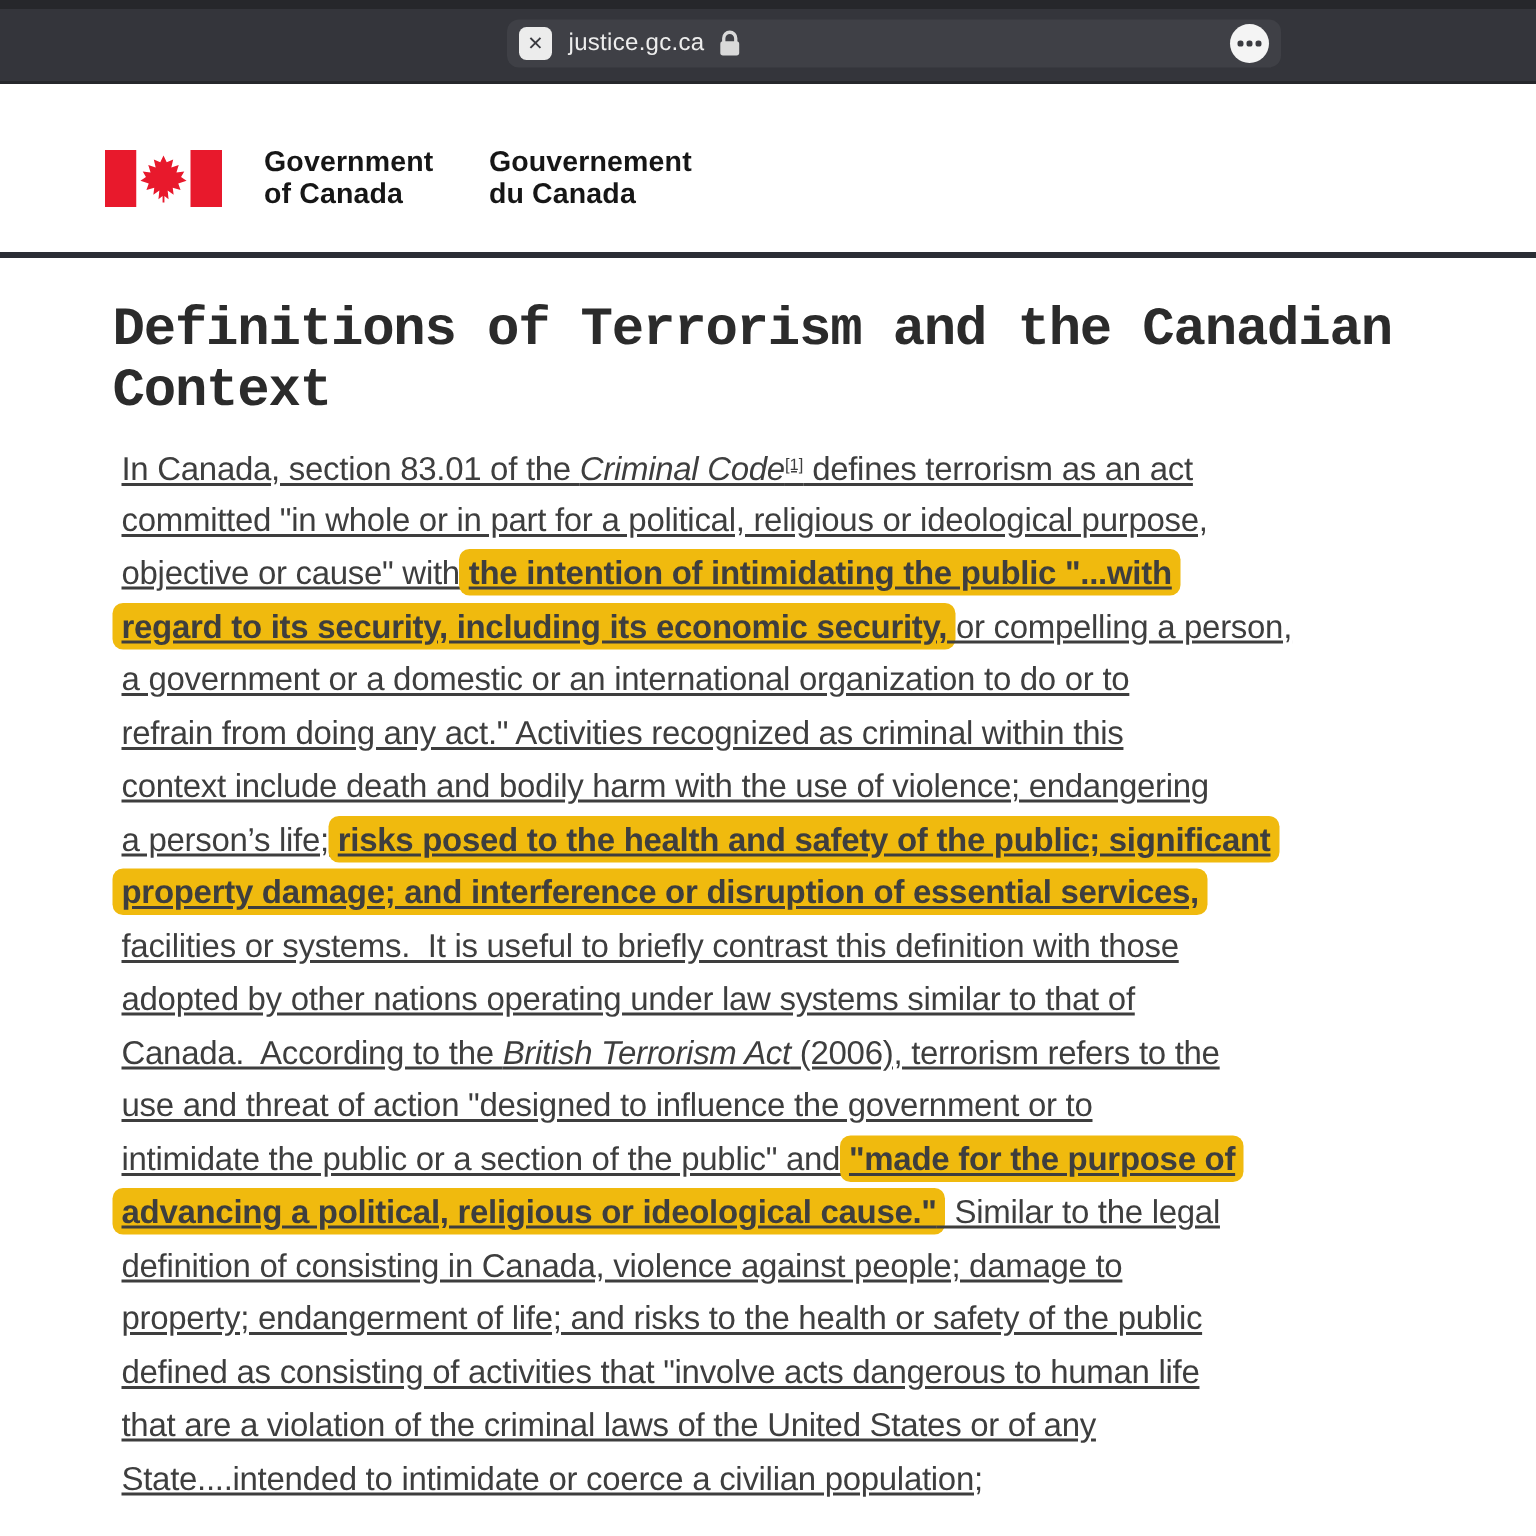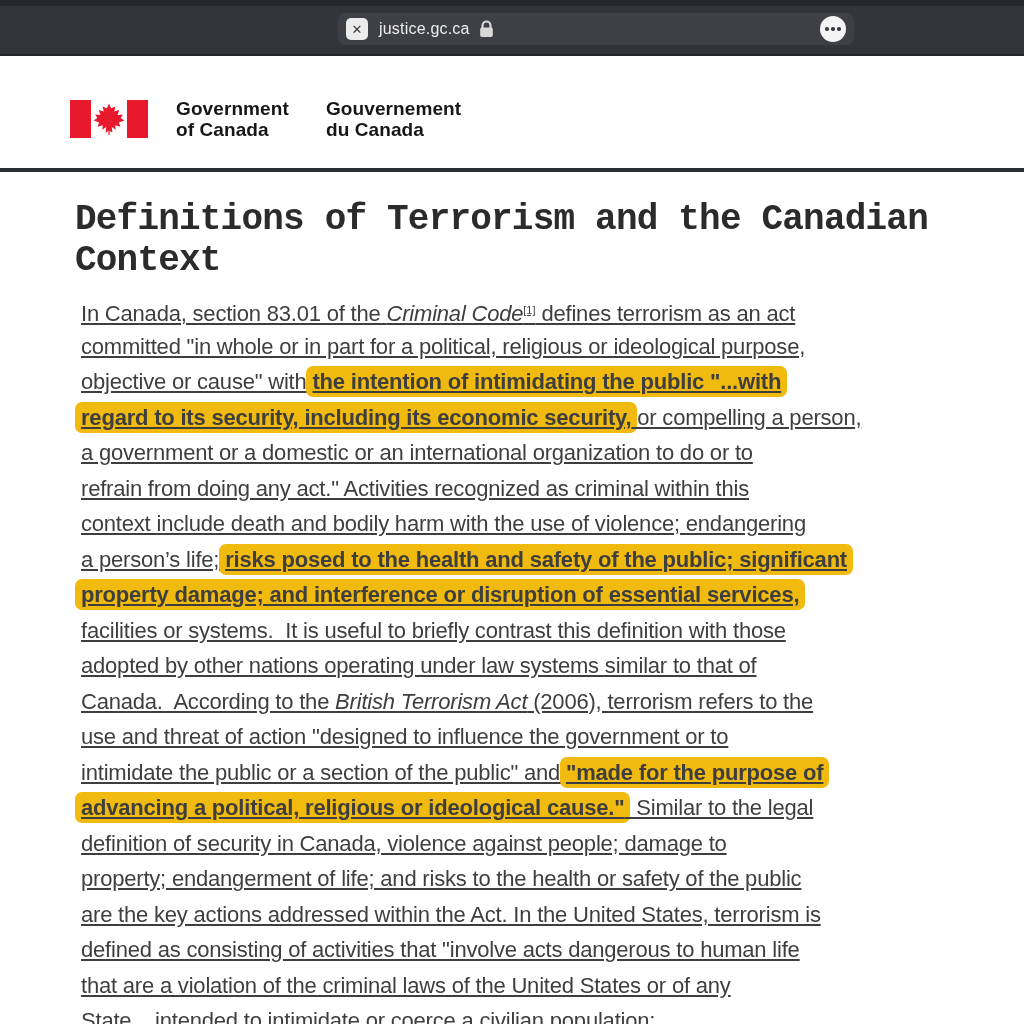--- a/index.html
+++ b/index.html
@@ -110,20 +110,19 @@
       <div class="tline"><span>refrain from doing any act." Activities recognized as criminal within this</span></div>
       <div class="tline"><span>context include death and bodily harm with the use of violence; endangering</span></div>
       <div class="tline"><span>a person’s life; </span><span class="hl">risks posed to the health and safety of the public; significant</span></div>
       <div class="tline"><span class="hl">property damage; and interference or disruption of essential services,</span></div>
       <div class="tline"><span>facilities or systems.  It is useful to briefly contrast this definition with those</span></div>
       <div class="tline"><span>adopted by other nations operating under law systems similar to that of</span></div>
       <div class="tline"><span>Canada.  According to the </span><span class="it">British Terrorism Act</span><span> (2006), terrorism refers to the</span></div>
       <div class="tline"><span>use and threat of action "designed to influence the government or to</span></div>
       <div class="tline"><span>intimidate the public or a section of the public" and </span><span class="hl">"made for the purpose of</span></div>
       <div class="tline"><span class="hl">advancing a political, religious or ideological cause."</span><span>  Similar to the legal</span></div>
-      <div class="tline"><span>definition of security in Canada, violence against people; damage to</span></div>
+      <div class="tline"><span>definition of consisting in Canada, violence against people; damage to</span></div>
       <div class="tline"><span>property; endangerment of life; and risks to the health or safety of the public</span></div>
-      <div class="tline"><span>are the key actions addressed within the Act. In the United States, terrorism is</span></div>
       <div class="tline"><span>defined as consisting of activities that "involve acts dangerous to human life</span></div>
       <div class="tline"><span>that are a violation of the criminal laws of the United States or of any</span></div>
       <div class="tline"><span>State....intended to intimidate or coerce a civilian population;</span></div>
     </div>
 </div>
 
 </body></html>

